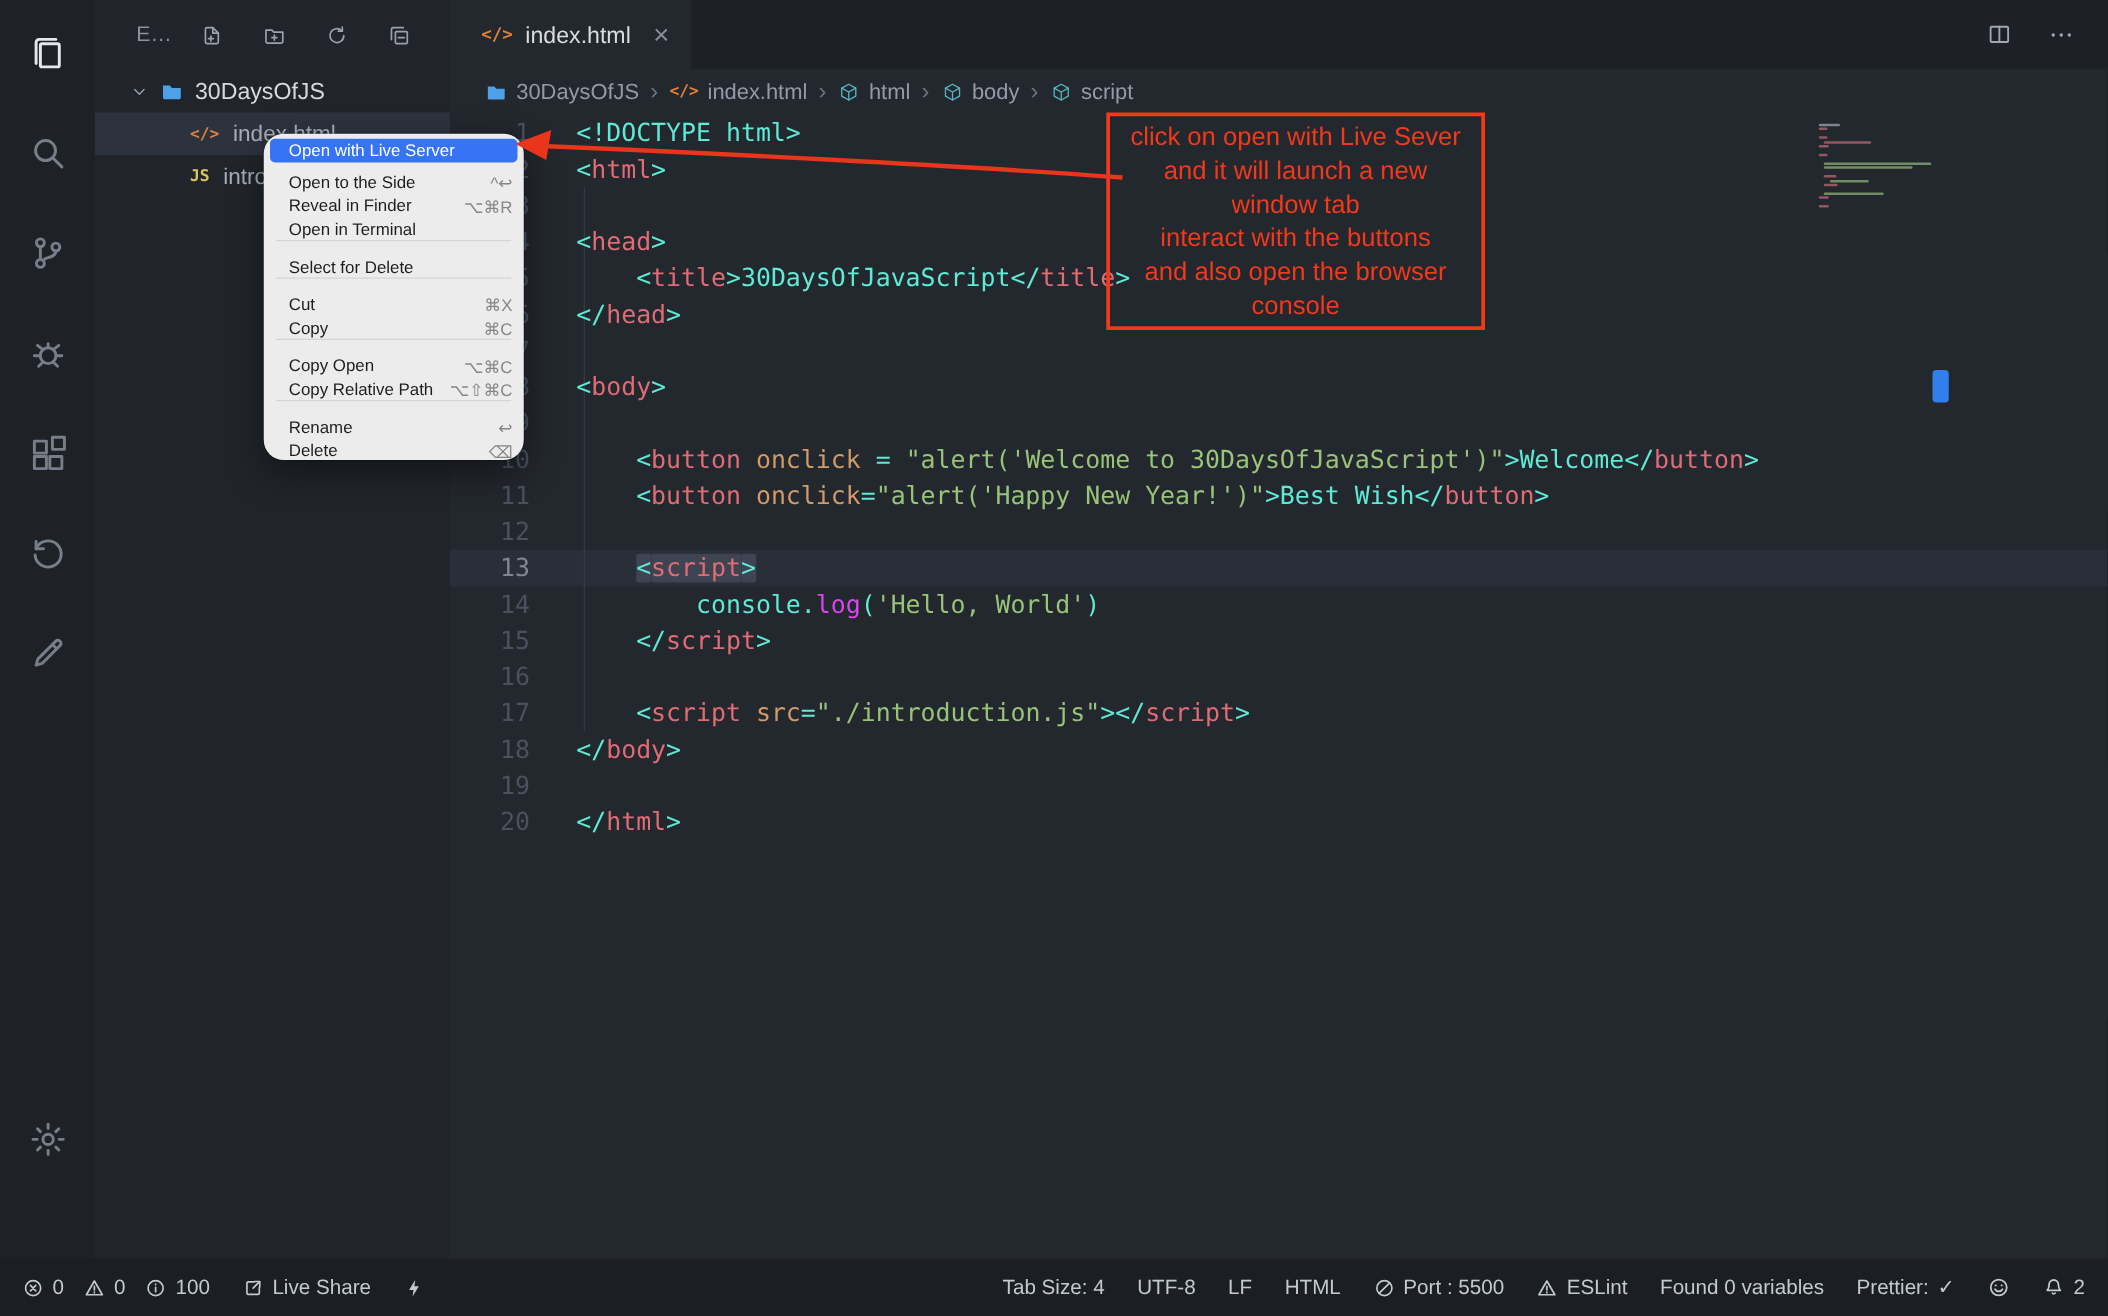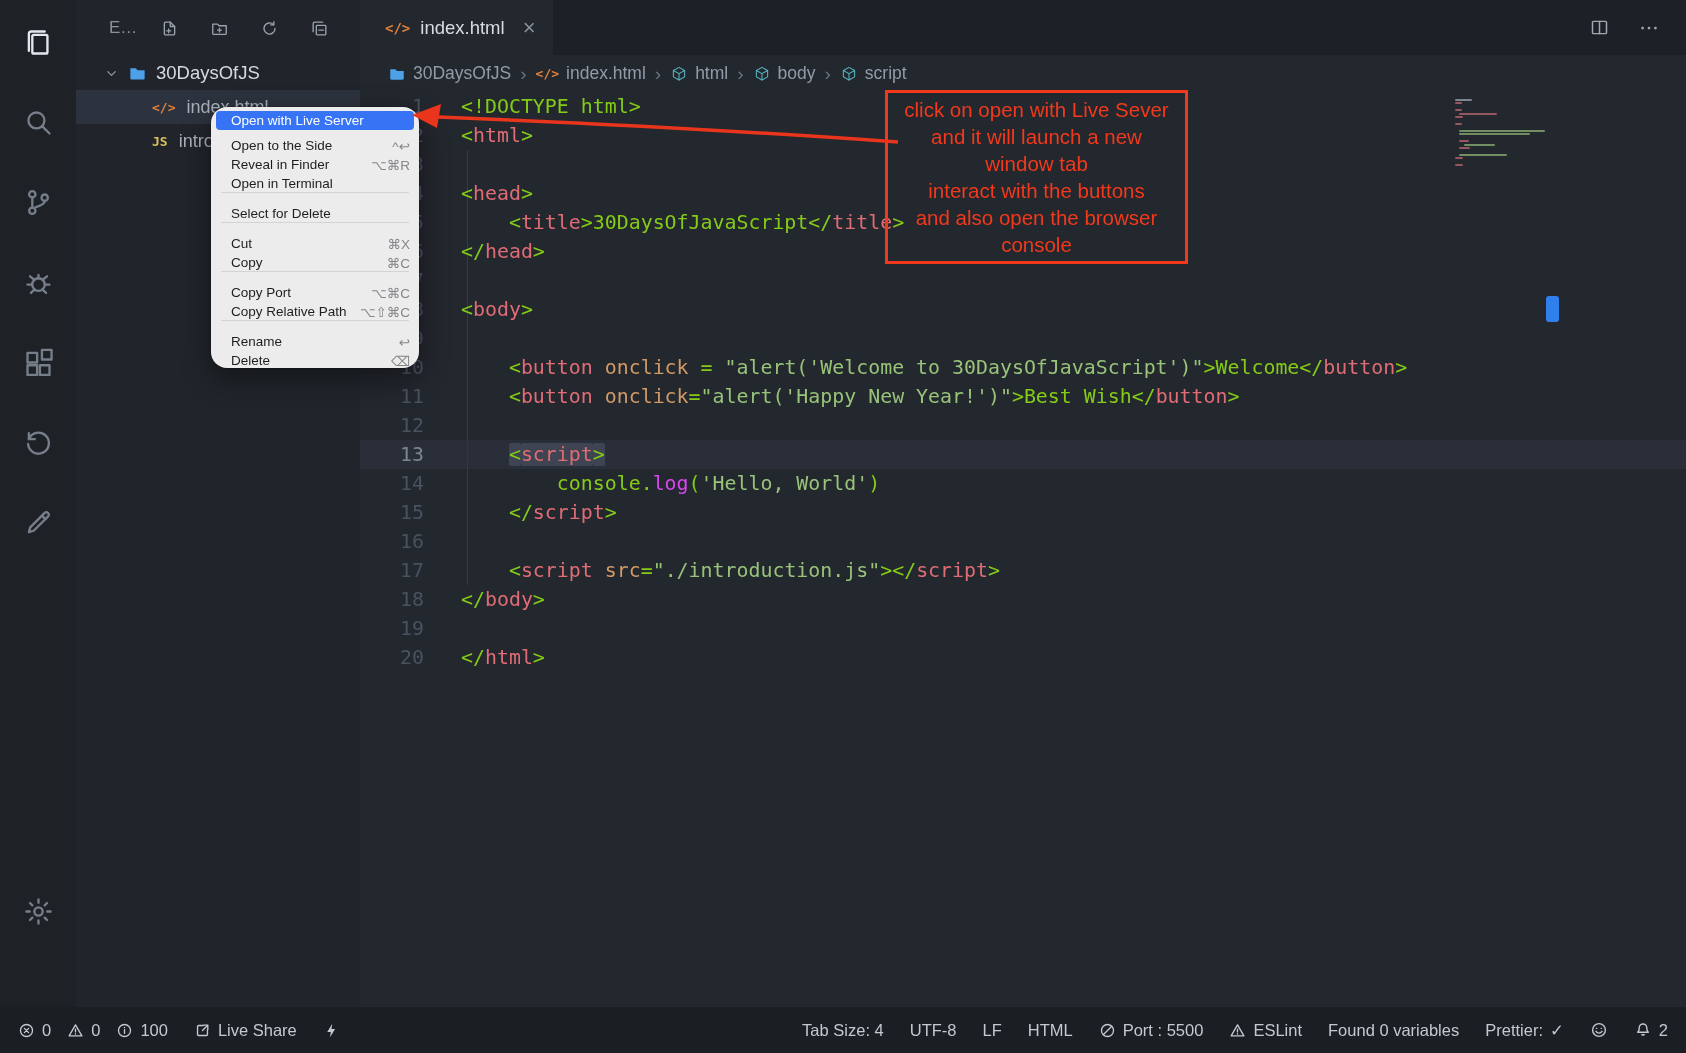--- a/index.html
+++ b/index.html
@@ -34,21 +34,21 @@
 .breadcrumb{height:37px;display:flex;align-items:center;padding-left:28px;color:#939ba8;font-size:17.5px}
 .crumb{display:flex;align-items:center;gap:7px;cursor:pointer}
 .crumb-sep{margin:0 9px;color:#6c7380;font-size:19px}
 .code-area{flex:1;position:relative;overflow:hidden}
 .code-lines{position:absolute;left:0;right:0;top:0;font-family:"DejaVu Sans Mono",monospace;font-size:19.9px;line-height:29px}
 .code-line{display:flex;height:29px;white-space:pre}
 .code-line.current{background:rgba(47,53,65,.55)}
 .ln{flex:none;width:64px;text-align:right;color:#4a5260}
 .code-line.current .ln{color:#7e8694}
 .lc{margin-left:37px}
-.tok.p,.tok.d{color:#84cc16}
+.tok.p,.tok.d{color:#5eead4}
 .tok.t{color:#e06c75}
 .tok.a{color:#d19a66}
 .tok.s{color:#98c379}
 .tok.b{color:#d946ef}
 .tok.u{}
 .tok.hl{background:#3e4452;border-radius:2px}
 .indent-guide{position:absolute;left:107px;top:58px;height:435px;width:1px;background:#343a45}
 .minimap{position:absolute;left:1095px;top:7px;width:92px}
 .mm-line{height:2px;margin-bottom:1.45px;border-radius:1px;opacity:.85}
 .scroll-marker{position:absolute;left:1186px;top:204px;width:13px;height:26px;border-radius:3px;background:#2f80ec}
@@ -393,21 +393,21 @@
       <div class="menu-item">
         <span class="m-label">Cut</span>
         <span class="m-short">⌘X</span>
       </div>
       <div class="menu-item">
         <span class="m-label">Copy</span>
         <span class="m-short">⌘C</span>
       </div>
       <div class="menu-sep"></div>
       <div class="menu-item">
-        <span class="m-label">Copy Port</span>
+        <span class="m-label">Copy Open</span>
         <span class="m-short">⌥⌘C</span>
       </div>
       <div class="menu-item">
         <span class="m-label">Copy Relative Path</span>
         <span class="m-short">⌥⇧⌘C</span>
       </div>
       <div class="menu-sep"></div>
       <div class="menu-item">
         <span class="m-label">Rename</span>
         <span class="m-short">↩</span>

